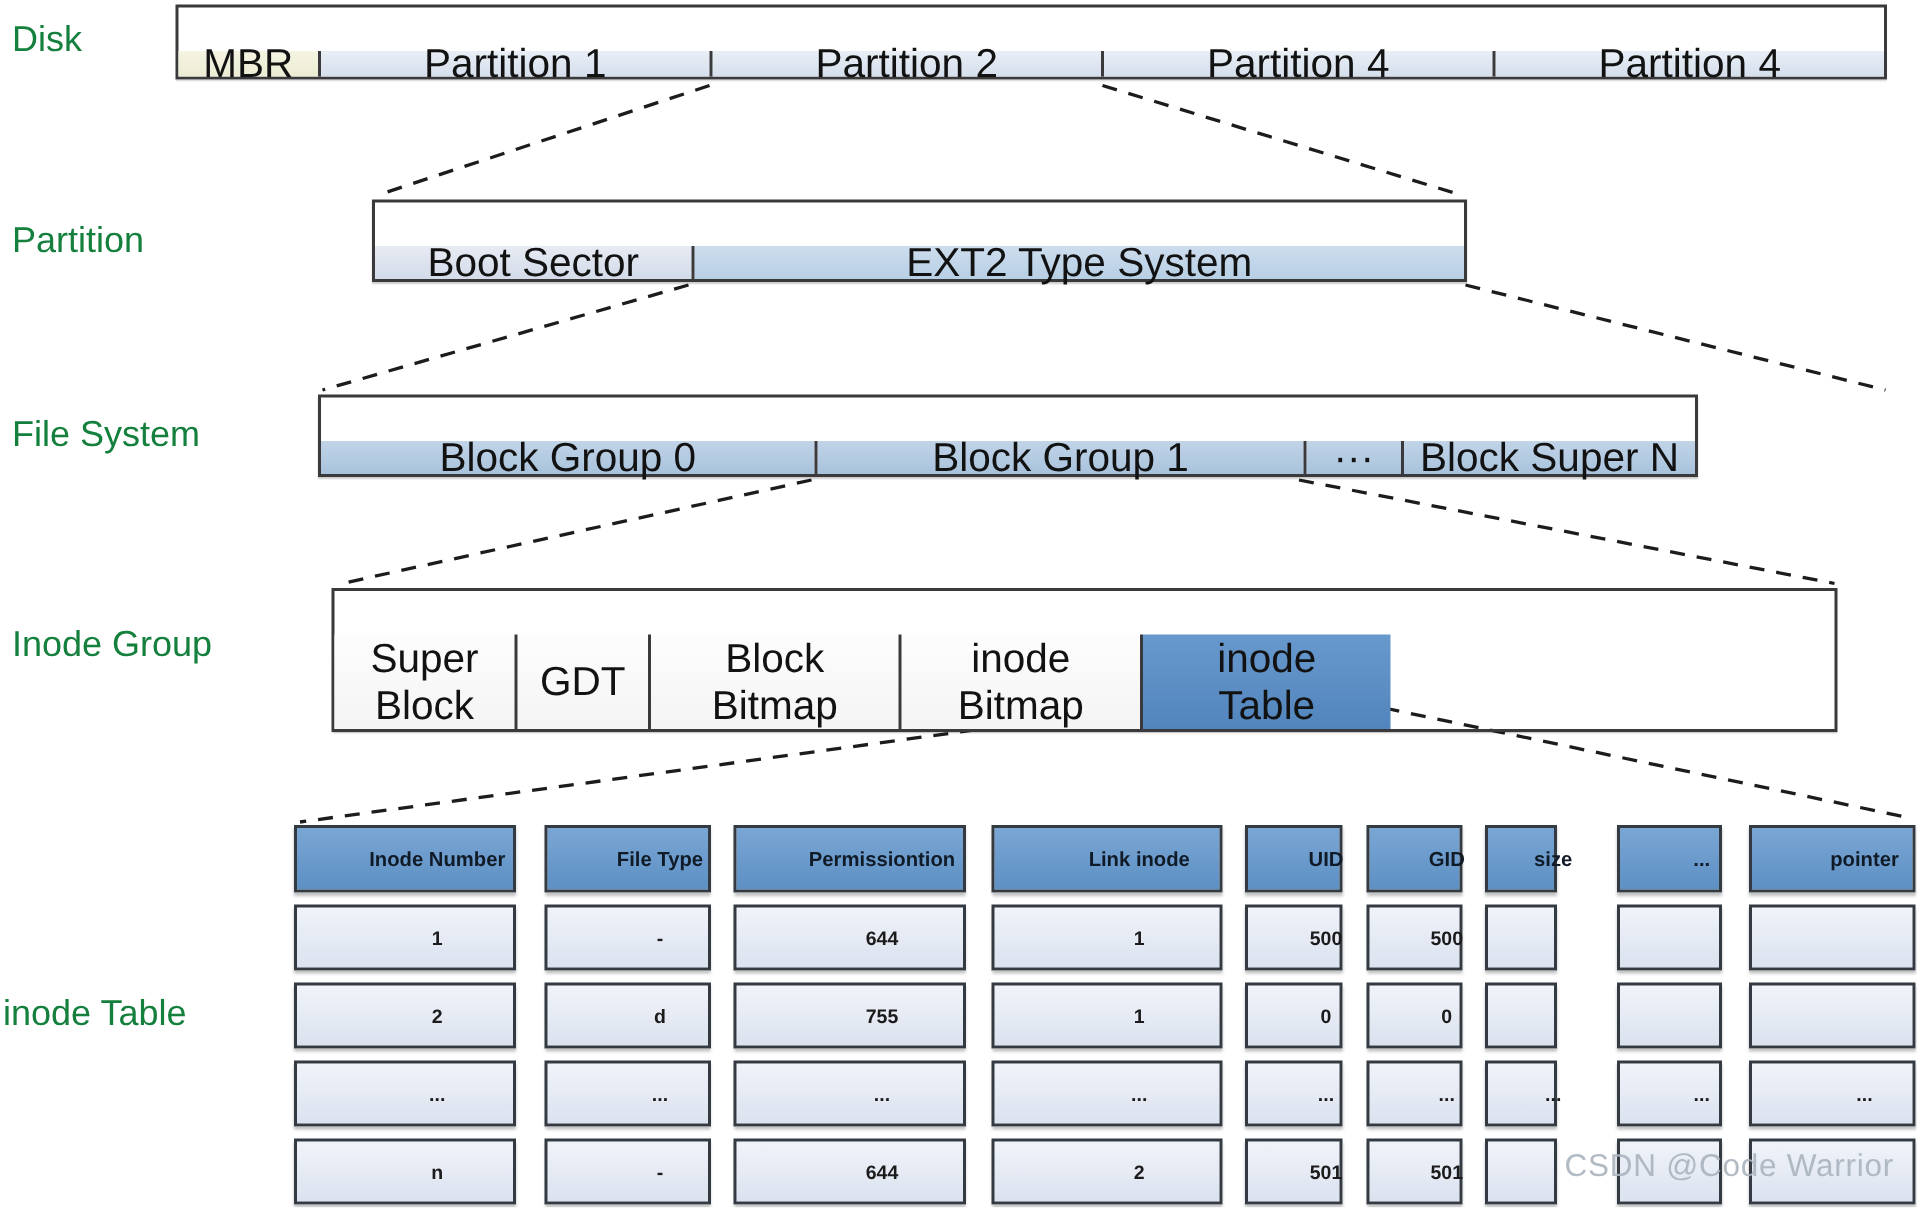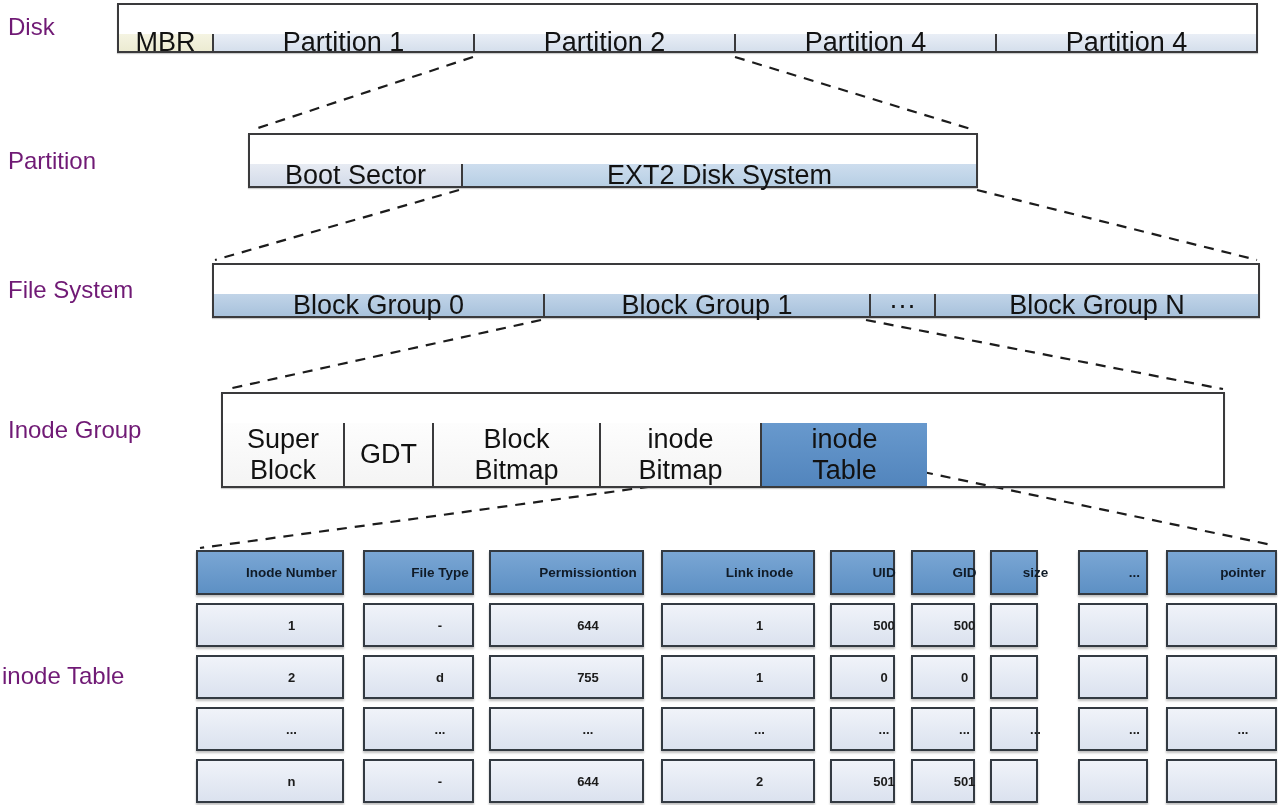--- a/index.html
+++ b/index.html
@@ -1,19 +1,19 @@
 <!DOCTYPE html>
 <html><head>
 <meta charset="utf-8">
 <style>
   html,body{margin:0;padding:0;background:#fff;}
   #stage{position:relative;width:1278px;height:805px;background:#ffffff;overflow:hidden;
          font-family:"Liberation Sans",sans-serif;color:#121212;}
   svg.connectors{position:absolute;left:0;top:0;z-index:1;}
-  .side-label{position:absolute;z-index:3;font-size:24px;color:#701a75;}
+  .side-label{position:absolute;z-index:3;font-size:24px;color:#15803d;}
   
   .bar{position:absolute;z-index:2;display:flex;border:2px solid #3a3a3c;box-sizing:border-box;
        box-shadow:0 1px 1px rgba(0,0,0,.2);}
   .bar .cell{display:flex;align-items:center;justify-content:center;border-left:2px solid #3a3a3c;
        box-sizing:border-box;font-size:27px;text-align:center;white-space:pre-line;line-height:1.12;margin-top:29px;}
   .bar .cell:first-child{border-left:none;}
   .mbr{background:linear-gradient(180deg,#f5f4e2,#ecebd2);}
   .pcell{background:linear-gradient(180deg,#e9eef6,#d5dfec);}
   .boot{background:linear-gradient(180deg,#e7ebf3,#d3dbe9);}
   .ext2{background:linear-gradient(180deg,#cdddee,#b7cfe4);}
@@ -61,28 +61,28 @@
   <div class="bar" style="left:117px;top:3px;width:1141px;height:50px">
     <div class="cell mbr" style="width:93px;flex:none">MBR</div>
     <div class="cell pcell" style="flex:1">Partition 1</div>
     <div class="cell pcell" style="flex:1">Partition 2</div>
     <div class="cell pcell" style="flex:1">Partition 4</div>
     <div class="cell pcell" style="flex:1">Partition 4</div>
   </div>
 
   <div class="bar" style="left:248px;top:133px;width:730px;height:55px">
     <div class="cell boot" style="width:211px;flex:none">Boot Sector</div>
-    <div class="cell ext2" style="flex:1">EXT2 Disk System</div>
+    <div class="cell ext2" style="flex:1">EXT2 Type System</div>
   </div>
 
-  <div class="bar" style="left:212px;top:263px;width:1048px;height:55px">
+  <div class="bar" style="left:212px;top:263px;width:920px;height:55px">
     <div class="cell bgc" style="width:329px;flex:none">Block Group 0</div>
     <div class="cell bgc" style="width:326px;flex:none">Block Group 1</div>
     <div class="cell bgc" style="width:65px;flex:none">···</div>
-    <div class="cell bgc" style="flex:1">Block Group N</div>
+    <div class="cell bgc" style="flex:1">Block Super N</div>
   </div>
 
   <div class="bar" style="left:221px;top:392px;width:1004px;height:96px">
     <div class="cell wcell" style="width:120px;flex:none">Super
 Block</div>
     <div class="cell wcell" style="width:89px;flex:none">GDT</div>
     <div class="cell wcell" style="width:167px;flex:none">Block
 Bitmap</div>
     <div class="cell wcell" style="width:161px;flex:none">inode
 Bitmap</div>
@@ -133,13 +133,14 @@
   <div class="tbox tcell c1 r4">n</div>
   <div class="tbox tcell c2 r4">-</div>
   <div class="tbox tcell c3 r4">644</div>
   <div class="tbox tcell c4 r4">2</div>
   <div class="tbox tcell c5 r4">501</div>
   <div class="tbox tcell c6 r4">501</div>
   <div class="tbox tcell c7 r4"></div>
   <div class="tbox tcell c8 r4"></div>
   <div class="tbox tcell c9 r4"></div>
 
+  <div class="watermark">CSDN @Code Warrior</div>
 </div>
 
 </body></html>

